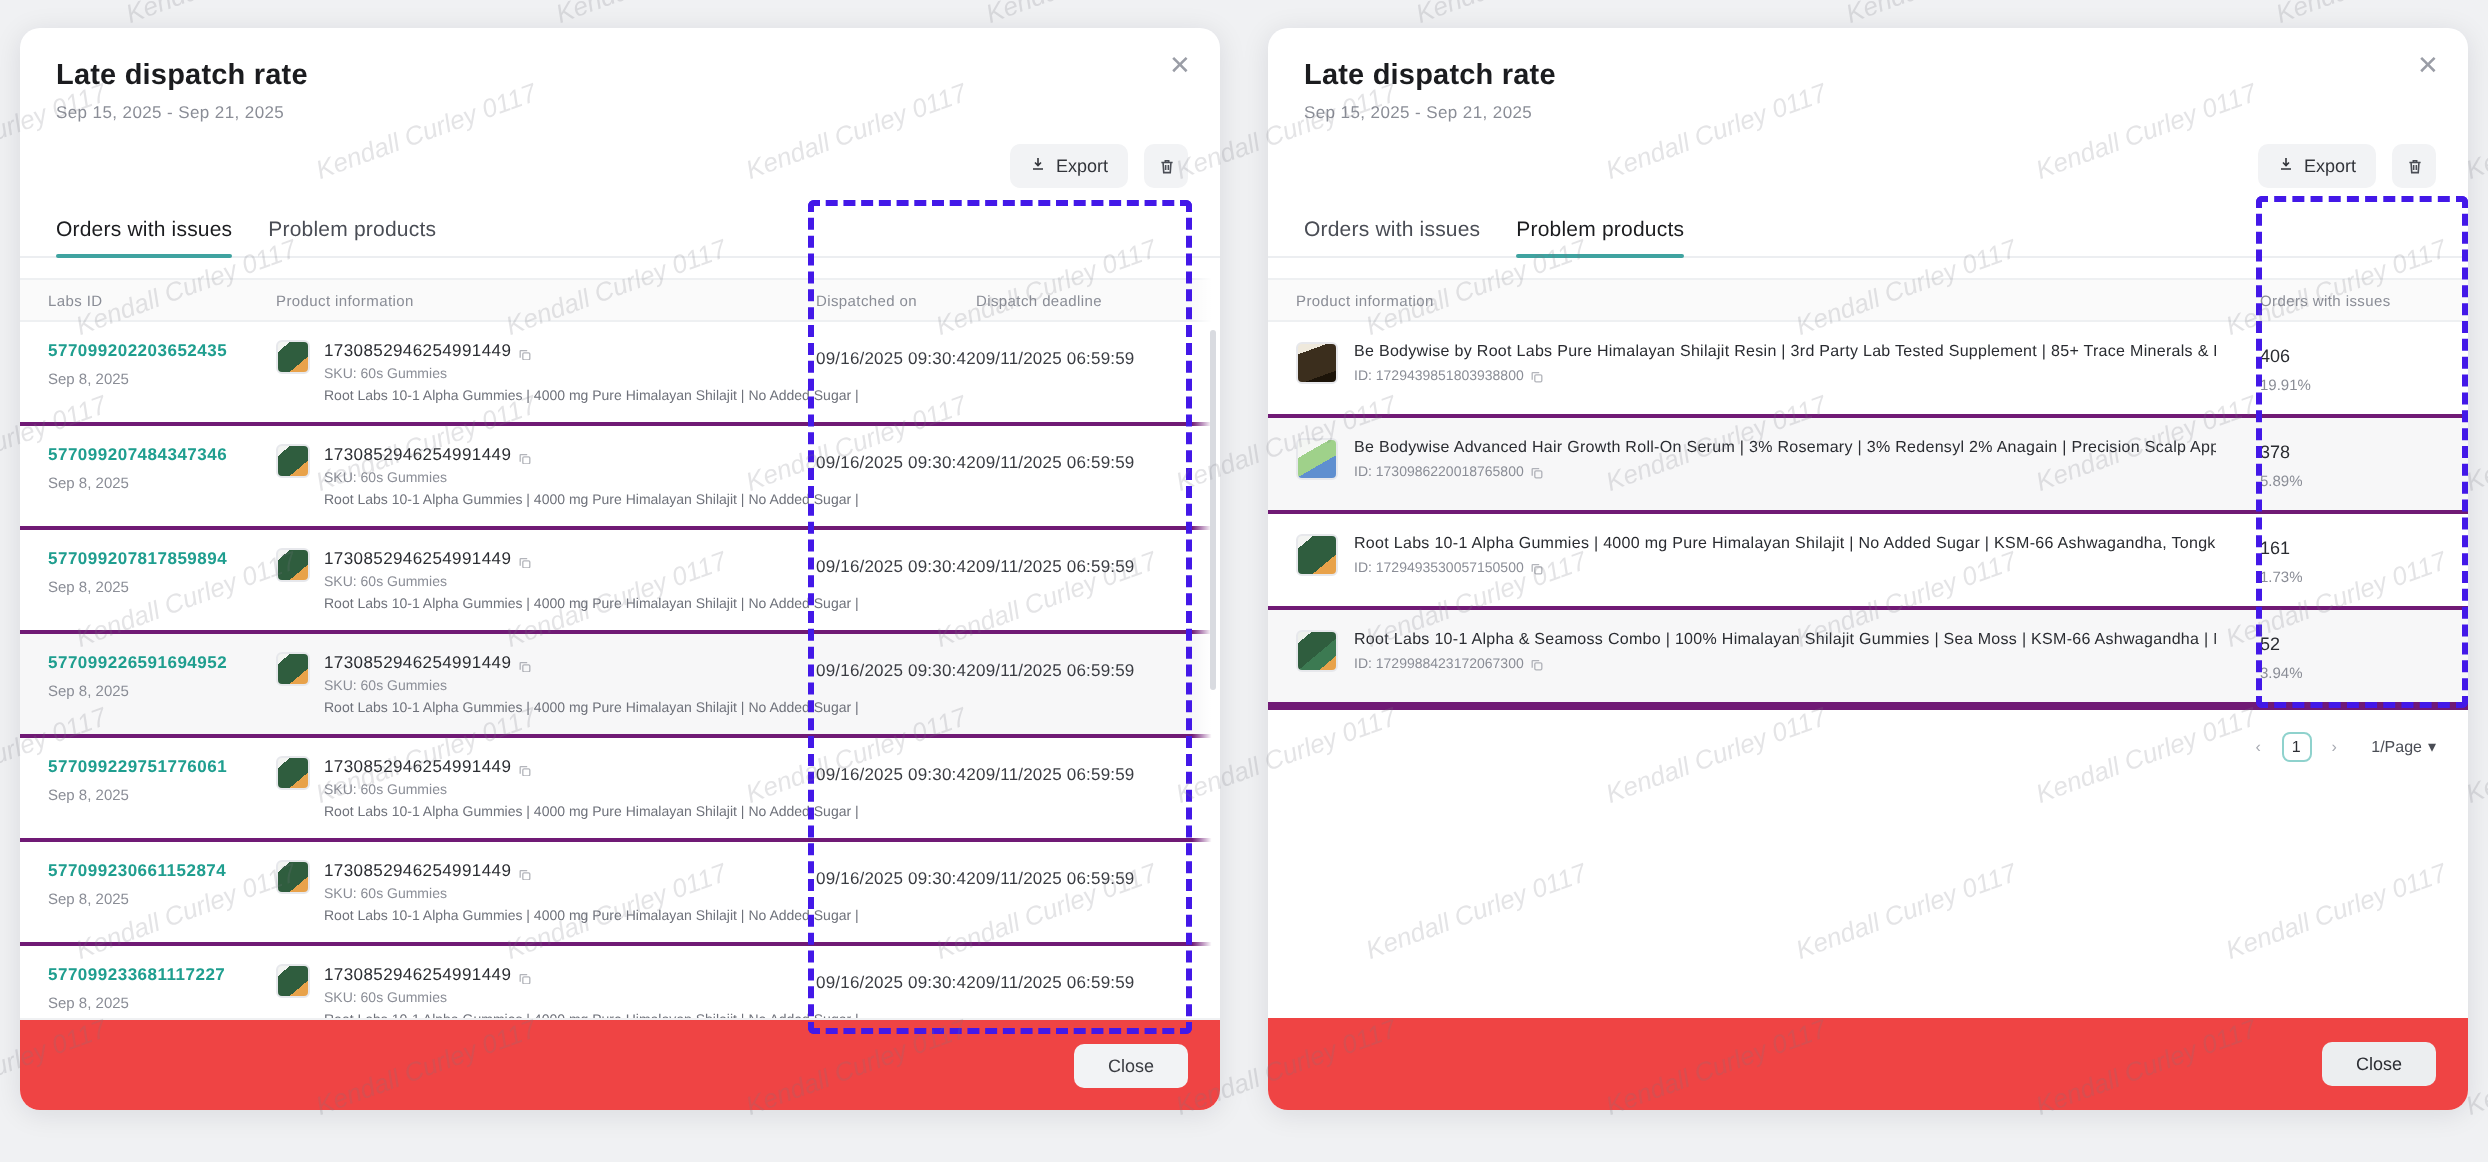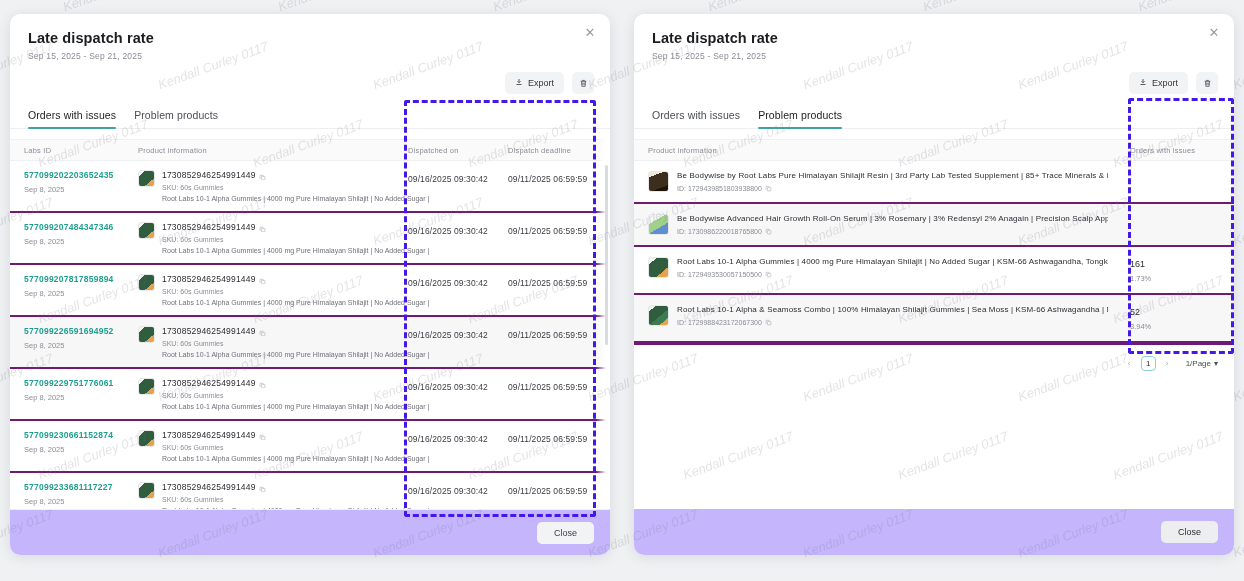--- a/index.html
+++ b/index.html
@@ -88,21 +88,21 @@
   }
   .th { font-size: 7.5px; color: #8a8d96; letter-spacing: .2px; }
 
   .tbody { position: relative; }
   .trow { display: flex; border-bottom: 2px solid #701a75; background: #fff; }
   .trow.alt { background: #f7f7f8; }
 
   
   .c-order { width: 128px; padding: 9px 0 9px 14px; }
   .c-prod  { width: 270px; padding: 9px 0 9px 0; display: flex; gap: 7px; }
-  .c-disp  { width: 100px; padding: 13px 0 9px 0; }
+  .c-disp  { width: 80px; padding: 13px 0 9px 0; }
   .c-dead  { width: 100px; padding: 13px 0 9px 0; }
 
   .order-id {
     font-size: 8.5px; color: #1f9e8f; font-weight: 700; letter-spacing: .25px;
     cursor: pointer;
   }
   .order-date { font-size: 7.5px; color: #8a8d96; margin-top: 5px; }
 
   .thumb {
     width: 17px; height: 17px; border-radius: 3px; border: 1px solid #e7e8ec;
@@ -153,21 +153,21 @@
   }
   .pg-btn.num { border: 1px solid #8fd2cd; color: #2b2d33; }
   .pg-size {
     font-size: 8px; color: #4a4d55; margin-left: 7px; cursor: pointer;
     display: inline-flex; align-items: center; gap: 3px;
   }
 
   
   .panel-foot {
     position: absolute; left: 0; right: 0; bottom: 0; height: 46px;
-    background: #c4b5fd; border-top: 1px solid #f0f1f3;
+    background: #ef4444; border-top: 1px solid #f0f1f3;
     display: flex; align-items: center; justify-content: flex-end;
     padding-right: 16px;
   }
   .panel-foot.plain { border-top: none; }
   .btn-close {
     height: 22px; padding: 0 17px; border-radius: 5px; border: none;
     background: #f2f3f5; color: #3a3c42; font-size: 9px; cursor: pointer;
     font-family: "Liberation Sans", sans-serif;
   }
   .btn-close.dark { background: #eceef0; color: #2b2d33; }
@@ -472,31 +472,39 @@
             <div class="rc-prod">
               <div class="rthumb thumb-resin"></div>
               <div style="min-width:0;flex:1">
                 <div class="rprod-title">Be Bodywise by Root Labs Pure Himalayan Shilajit Resin | 3rd Party Lab Tested Supplement | 85+ Trace Minerals &amp; Fulvic Acid Edible Healthc</div>
                 <div class="rprod-id">ID: 1729439851803938800<span class="copy-ic"><svg width="7" height="7" viewBox="0 0 16 16" fill="none" stroke="#8a8d96" stroke-width="1.5">
                       <rect x="5.5" y="5.5" width="8" height="8" rx="1.4"></rect>
                       <path d="M10.5 3H3.2A.7.7 0 0 0 2.5 3.7V11"></path>
                     </svg></span></div>
               </div>
             </div>
+            <div class="rc-issues">
+              <div class="issues-n">406</div>
+              <div class="issues-p">19.91%</div>
+            </div>
           </div>
           <div class="trow alt">
             <div class="rc-prod">
               <div class="rthumb thumb-serum"></div>
               <div style="min-width:0;flex:1">
                 <div class="rprod-title">Be Bodywise Advanced Hair Growth Roll-On Serum | 3% Rosemary | 3% Redensyl 2% Anagain | Precision Scalp Applicator | Paraben &amp; Sulpha</div>
                 <div class="rprod-id">ID: 1730986220018765800<span class="copy-ic"><svg width="7" height="7" viewBox="0 0 16 16" fill="none" stroke="#8a8d96" stroke-width="1.5">
                       <rect x="5.5" y="5.5" width="8" height="8" rx="1.4"></rect>
                       <path d="M10.5 3H3.2A.7.7 0 0 0 2.5 3.7V11"></path>
                     </svg></span></div>
               </div>
+            </div>
+            <div class="rc-issues">
+              <div class="issues-n">378</div>
+              <div class="issues-p">5.89%</div>
             </div>
           </div>
           <div class="trow">
             <div class="rc-prod">
               <div class="rthumb thumb-gum"></div>
               <div style="min-width:0;flex:1">
                 <div class="rprod-title">Root Labs 10-1 Alpha Gummies | 4000 mg Pure Himalayan Shilajit | No Added Sugar | KSM-66 Ashwagandha, Tongkat Ali, Gokshura &amp; Blac</div>
                 <div class="rprod-id">ID: 1729493530057150500<span class="copy-ic"><svg width="7" height="7" viewBox="0 0 16 16" fill="none" stroke="#8a8d96" stroke-width="1.5">
                       <rect x="5.5" y="5.5" width="8" height="8" rx="1.4"></rect>
                       <path d="M10.5 3H3.2A.7.7 0 0 0 2.5 3.7V11"></path>

